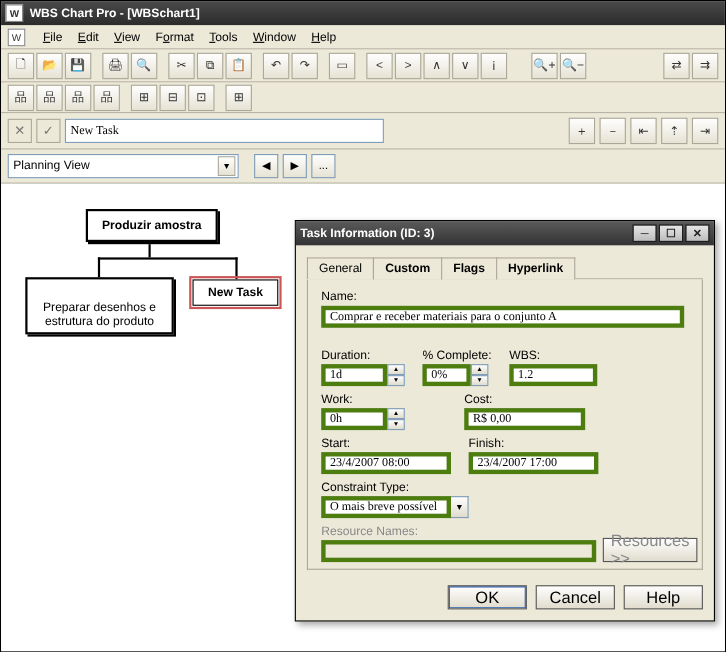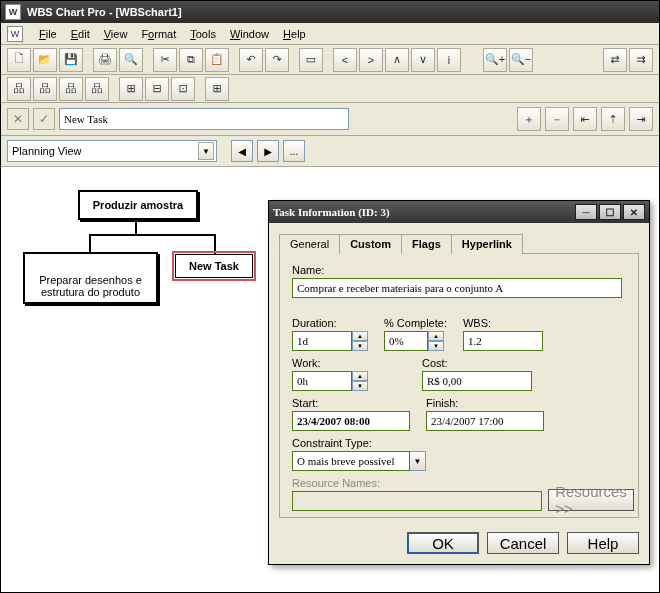--- a/index.html
+++ b/index.html
@@ -129,21 +129,21 @@
     left:268px; top:200px;
     width:382px; height:365px;
     border:1px solid #000;
     background:#ece9d8;
     box-shadow:3px 3px 6px rgba(0,0,0,.35);
     display:flex; flex-direction:column;
   }
   .dlg-title {
     height:22px; background:linear-gradient(#5a5a5a,#333);
     color:#fff; font-weight:bold; font-size:11px;
-    display:flex; align-items:center; padding:0 4px;font-family:Liberation Serif, serif;
+    display:flex; align-items:center; padding:0 4px;
   }
   .dlg-title-buttons { margin-left:auto; display:flex; gap:2px; }
   .dlg-title-buttons .wbtn {
     width:22px;height:16px;border:1px solid #1e1e1e;background:linear-gradient(#e6e6e6,#bcbcbc);
     display:flex;align-items:center;justify-content:center;font-size:10px;color:#222;
   }
   .dlg-body { flex:1; padding:10px 10px 6px 10px; display:flex; flex-direction:column; }
   .tabs { display:flex; gap:0; border-bottom:1px solid #aca899; }
   .tab {
     padding:3px 10px; border:1px solid #aca899; border-bottom:none;
@@ -154,21 +154,21 @@
   .tab + .tab { margin-left:-1px;font-weight:bold; }
   .tab-panel {
     border:1px solid #aca899; border-top:none; padding:10px 12px 6px 12px;
     background:#ece9d8; flex:1;
   }
   .form-row { display:flex; gap:16px; margin-bottom:6px; }
   .fcol { display:flex; flex-direction:column; }
   .flabel { font-size:11px; margin-bottom:2px; }
   .flabel.disabled { color:#888; }
   .finput {
-    height:20px; border:1px solid #4d7c0f; background:#fff; font-size:11px; padding:0 4px;
+    height:20px; border:4px solid #4d7c0f; background:#fff; font-size:11px; padding:0 4px;
     font-family:Tahoma;
   }
   .finput[disabled]{ background:#ece9d8; color:#888; }
   .spinner { display:flex; }
   .spinner .finput { width:60px; }
   .spin-btns { display:flex; flex-direction:column; }
   .spin-btns .sb {
     width:16px;height:10px;border:1px solid #7f9db9;background:linear-gradient(#fefefe,#e0dccd);
     font-size:6px; display:flex;align-items:center;justify-content:center;
   }
@@ -359,21 +359,21 @@
         </div>
         <div class="fcol" style="margin-left:38px;">
           <span class="flabel">Cost:</span>
           <input class="finput" style="width: 110px;" value="R$ 0,00">
         </div>
       </div>
 
       <div class="form-row">
         <div class="fcol">
           <span class="flabel">Start:</span>
-          <input class="finput" style="width: 118px; font-weight: bold;" value="23/4/2007 08:00">
+          <input class="finput" style="width: 118px;" value="23/4/2007 08:00">
         </div>
         <div class="fcol">
           <span class="flabel">Finish:</span>
           <input class="finput" style="width: 118px;" value="23/4/2007 17:00">
         </div>
       </div>
 
       <div class="form-row">
         <div class="fcol">
           <span class="flabel">Constraint Type:</span>

